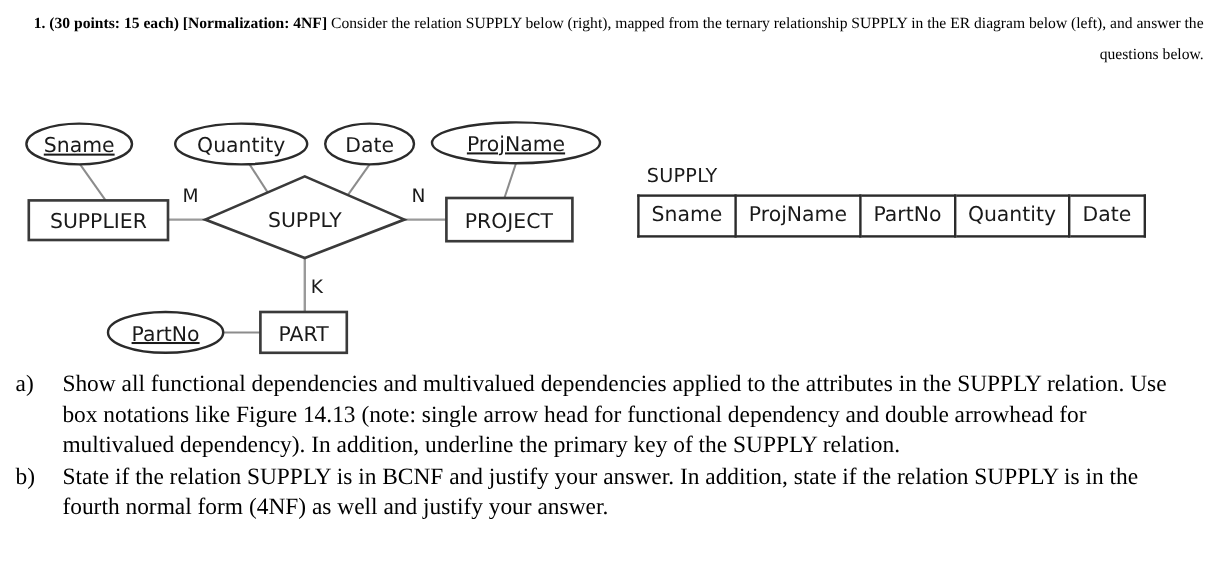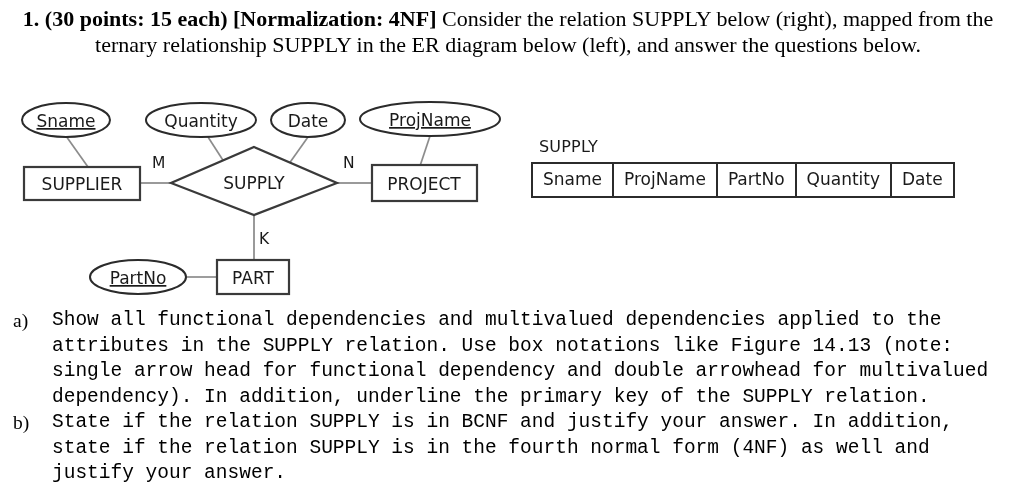--- a/index.html
+++ b/index.html
@@ -15,23 +15,23 @@
     font-family: "Liberation Serif", serif;
     color: #000000;
   }
 
   
   #intro {
     position: absolute;
     left: 13px;
     top: 6px;
     width: 990px;
-    font-size: 22px;
+    font-size: 13px;
     line-height: 25.5px;
-    text-align: center;
+    text-align: right;
   }
   #intro .bold { font-weight: bold; }
 
   
   #er-diagram {
     position: absolute;
     left: 0;
     top: 96px;
     width: 520px;
     height: 210px;
@@ -111,21 +111,21 @@
     padding-left: 39px;
     margin-bottom: 0;
   }
   .q-marker {
     position: absolute;
     left: 0;
     top: 0;
     width: 30px;
     text-align: left;
   }
-  .q-body { display: block; font-family: Liberation Mono, monospace; }
+  .q-body { display: block; }
 </style>
 </head>
 <body>
 
 <div id="intro"><span class="bold">1. (30 points: 15 each) [Normalization: 4NF]</span><span> Consider the relation SUPPLY below (right), mapped from the ternary relationship SUPPLY in the ER diagram below (left), and answer the questions below.</span></div>
 
 <div id="er-diagram">
   <svg width="520" height="210" viewBox="0 0 520 210">
 
     <line x1="66" y1="40" x2="88" y2="71" class="er-link"></line>

